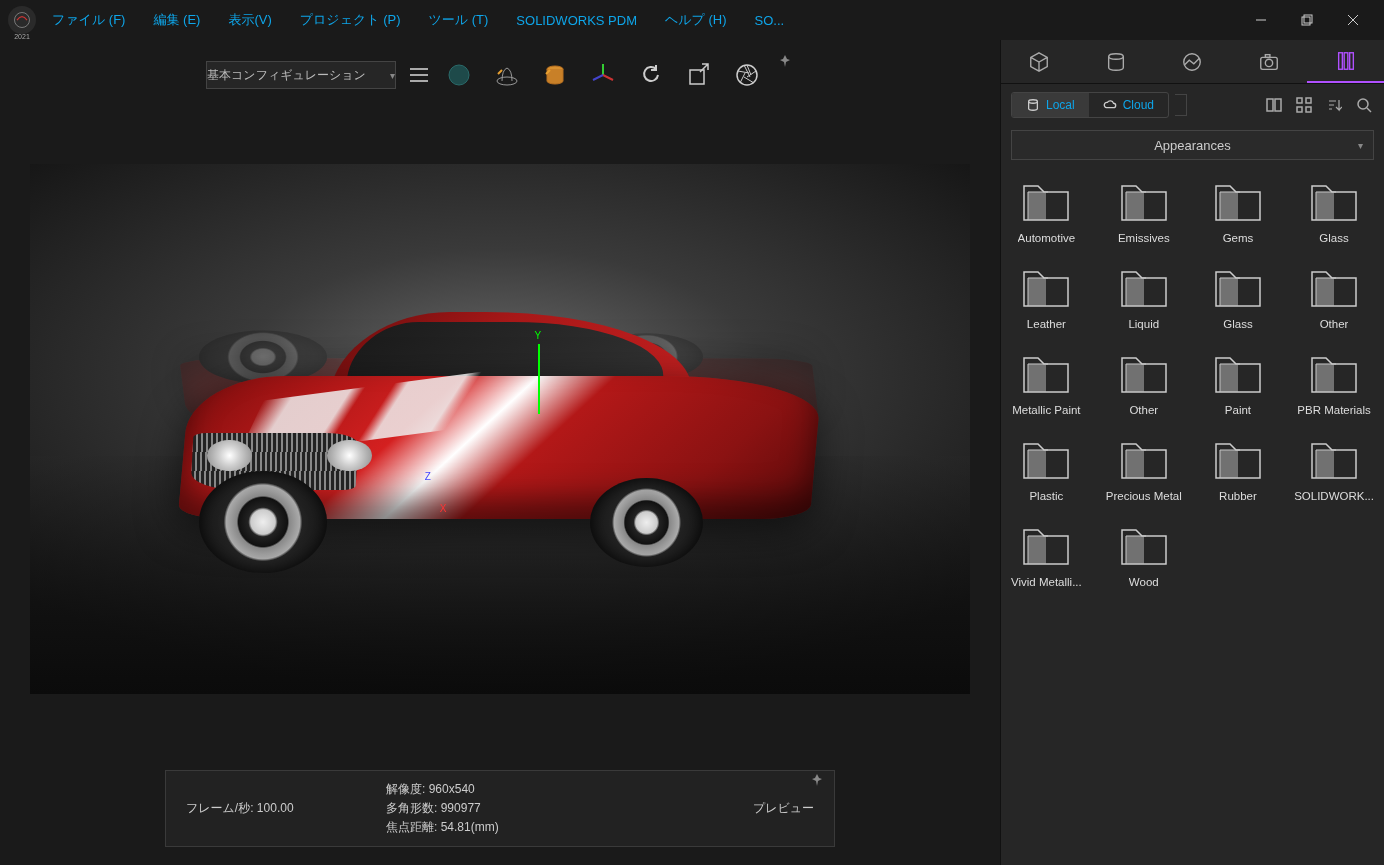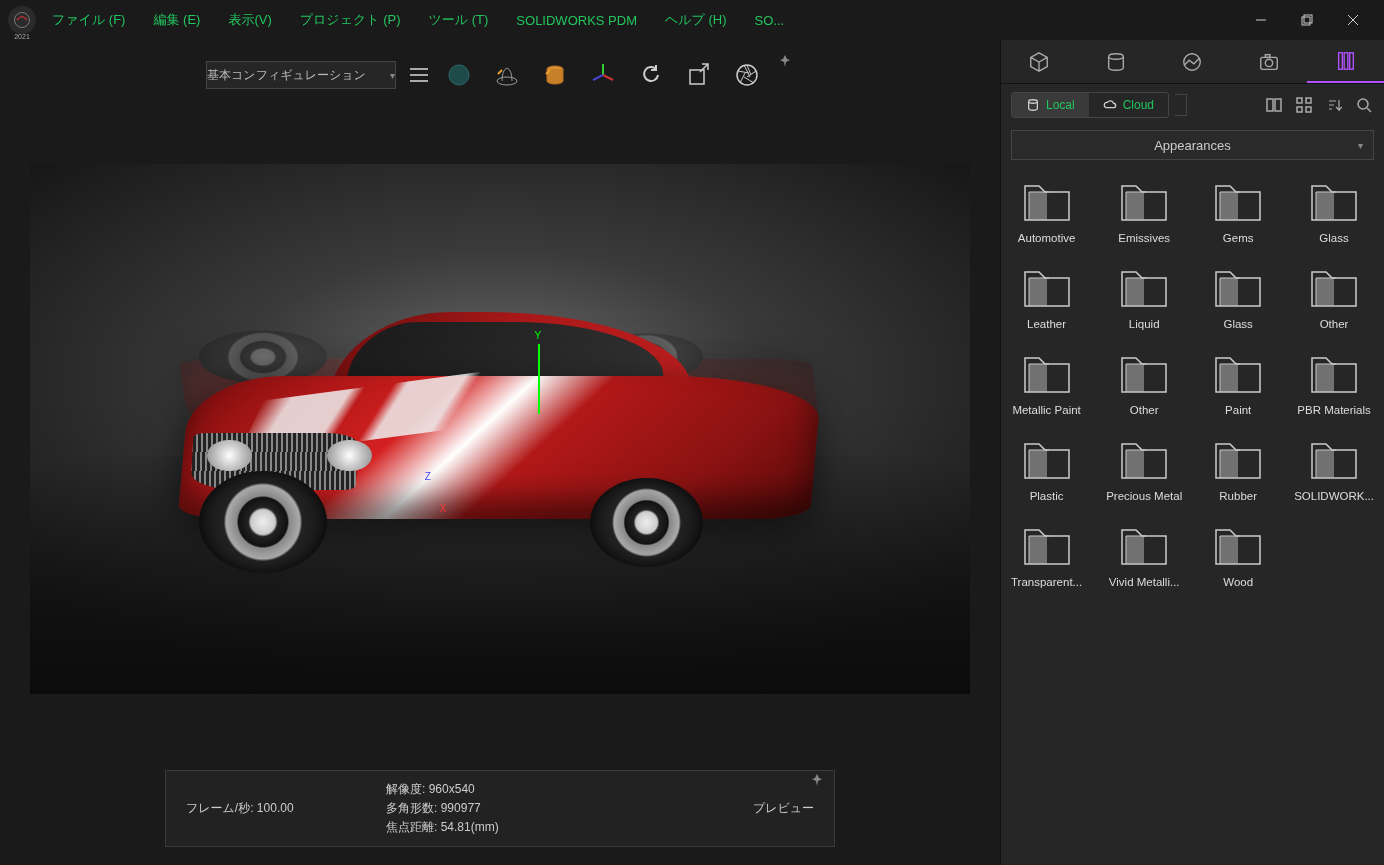--- a/index.html
+++ b/index.html
@@ -2,21 +2,21 @@
 <html><head>
 <meta charset="utf-8">
 <style>
 *{margin:0;padding:0;box-sizing:border-box;font-family:"Segoe UI","Meiryo UI",sans-serif;}
 html,body{width:1384px;height:865px;background:#1a1a1a;color:#ccc;overflow:hidden;}
 
 .menubar{height:40px;background:#1a1a1a;display:flex;align-items:center;padding:0 8px;gap:4px;}
 .app-logo{width:28px;height:28px;border-radius:50%;background:#2a2a2a;display:flex;align-items:center;justify-content:center;position:relative;}
 .app-logo svg{width:20px;height:20px;}
 .app-logo-year{position:absolute;bottom:-6px;font-size:7px;color:#aaa;}
-.menu-item{padding:6px 12px;font-size:13px;color:#22c55e;cursor:pointer;}
+.menu-item{padding:6px 12px;font-size:13px;color:#0ea5e9;cursor:pointer;}
 .win-controls{margin-left:auto;display:flex;gap:0;}
 .win-btn{width:46px;height:32px;display:flex;align-items:center;justify-content:center;cursor:pointer;}
 .win-btn svg{width:12px;height:12px;stroke:#ccc;stroke-width:1;fill:none;}
 
 .workspace{display:flex;height:calc(100% - 40px);}
 .main-area{flex:1;display:flex;flex-direction:column;background:#1a1a1a;position:relative;}
 .side-panel{width:395px;background:#262626;border-left:1px solid #111;display:flex;flex-direction:column;}
 
 .toolbar-wrap{display:flex;justify-content:center;padding:18px 0 8px;}
 .toolbar{display:flex;align-items:center;gap:14px;background:transparent;position:relative;}
@@ -59,21 +59,21 @@
 .status .pin2{position:absolute;right:8px;top:6px;}
 
 .side-tabs{height:44px;display:flex;border-bottom:1px solid #111;}
 .side-tab{flex:1;display:flex;align-items:center;justify-content:center;cursor:pointer;}
 .side-tab.active{border-bottom:2px solid #b050ff;}
 .side-tab svg{width:22px;height:22px;stroke:#aaa;fill:none;stroke-width:1.5;}
 .side-tab.active svg{stroke:#b050ff;}
 
 .lc-row{display:flex;align-items:center;gap:6px;padding:8px 10px;}
 .lc-toggle{display:flex;border:1px solid #444;border-radius:3px;overflow:hidden;}
-.lc-btn{padding:5px 14px;font-size:12px;display:flex;align-items:center;gap:6px;cursor:pointer;color:#22c55e;}
+.lc-btn{padding:5px 14px;font-size:12px;display:flex;align-items:center;gap:6px;cursor:pointer;color:#0ea5e9;}
 .lc-btn.active{background:#3a3a3a;}
 .lc-btn svg{width:14px;height:14px;stroke:#ccc;fill:none;stroke-width:1.5;}
 .lc-tools{margin-left:auto;display:flex;gap:10px;}
 .lc-tool{width:20px;height:20px;display:flex;align-items:center;justify-content:center;cursor:pointer;}
 .lc-tool svg{width:16px;height:16px;stroke:#aaa;fill:none;stroke-width:1.5;}
 
 .app-dd{margin:4px 10px 10px;border:1px solid #444;background:#2a2a2a;height:30px;display:flex;align-items:center;justify-content:center;font-size:13px;cursor:pointer;position:relative;}
 .app-dd .chev{position:absolute;right:10px;font-size:10px;color:#888;}
 
 .folder-grid{padding:6px 10px;display:grid;grid-template-columns:repeat(4,1fr);gap:18px 24px;overflow-y:auto;}
@@ -444,28 +444,20 @@
               <rect x="10" y="16" width="18" height="28" fill="#bbb" opacity="0.5"></rect>
             </svg></div>
           <div class="folder-label">SOLIDWORK...</div>
         </div>
         <div class="folder">
           <div class="folder-ico"><svg viewBox="0 0 56 50">
               <path d="M6 10 L6 44 L50 44 L50 16 L26 16 L20 10 Z" fill="none" stroke="#ccc" stroke-width="1.5"></path>
               <path d="M10 16 L10 44 M10 16 L30 16" fill="none" stroke="#ccc" stroke-width="1"></path>
               <rect x="10" y="16" width="18" height="28" fill="#bbb" opacity="0.5"></rect>
             </svg></div>
-          <div class="folder-label">Transparent...</div>
-        </div>
-        <div class="folder">
-          <div class="folder-ico"><svg viewBox="0 0 56 50">
-              <path d="M6 10 L6 44 L50 44 L50 16 L26 16 L20 10 Z" fill="none" stroke="#ccc" stroke-width="1.5"></path>
-              <path d="M10 16 L10 44 M10 16 L30 16" fill="none" stroke="#ccc" stroke-width="1"></path>
-              <rect x="10" y="16" width="18" height="28" fill="#bbb" opacity="0.5"></rect>
-            </svg></div>
           <div class="folder-label">Vivid Metalli...</div>
         </div>
         <div class="folder">
           <div class="folder-ico"><svg viewBox="0 0 56 50">
               <path d="M6 10 L6 44 L50 44 L50 16 L26 16 L20 10 Z" fill="none" stroke="#ccc" stroke-width="1.5"></path>
               <path d="M10 16 L10 44 M10 16 L30 16" fill="none" stroke="#ccc" stroke-width="1"></path>
               <rect x="10" y="16" width="18" height="28" fill="#bbb" opacity="0.5"></rect>
             </svg></div>
           <div class="folder-label">Wood</div>
         </div>

